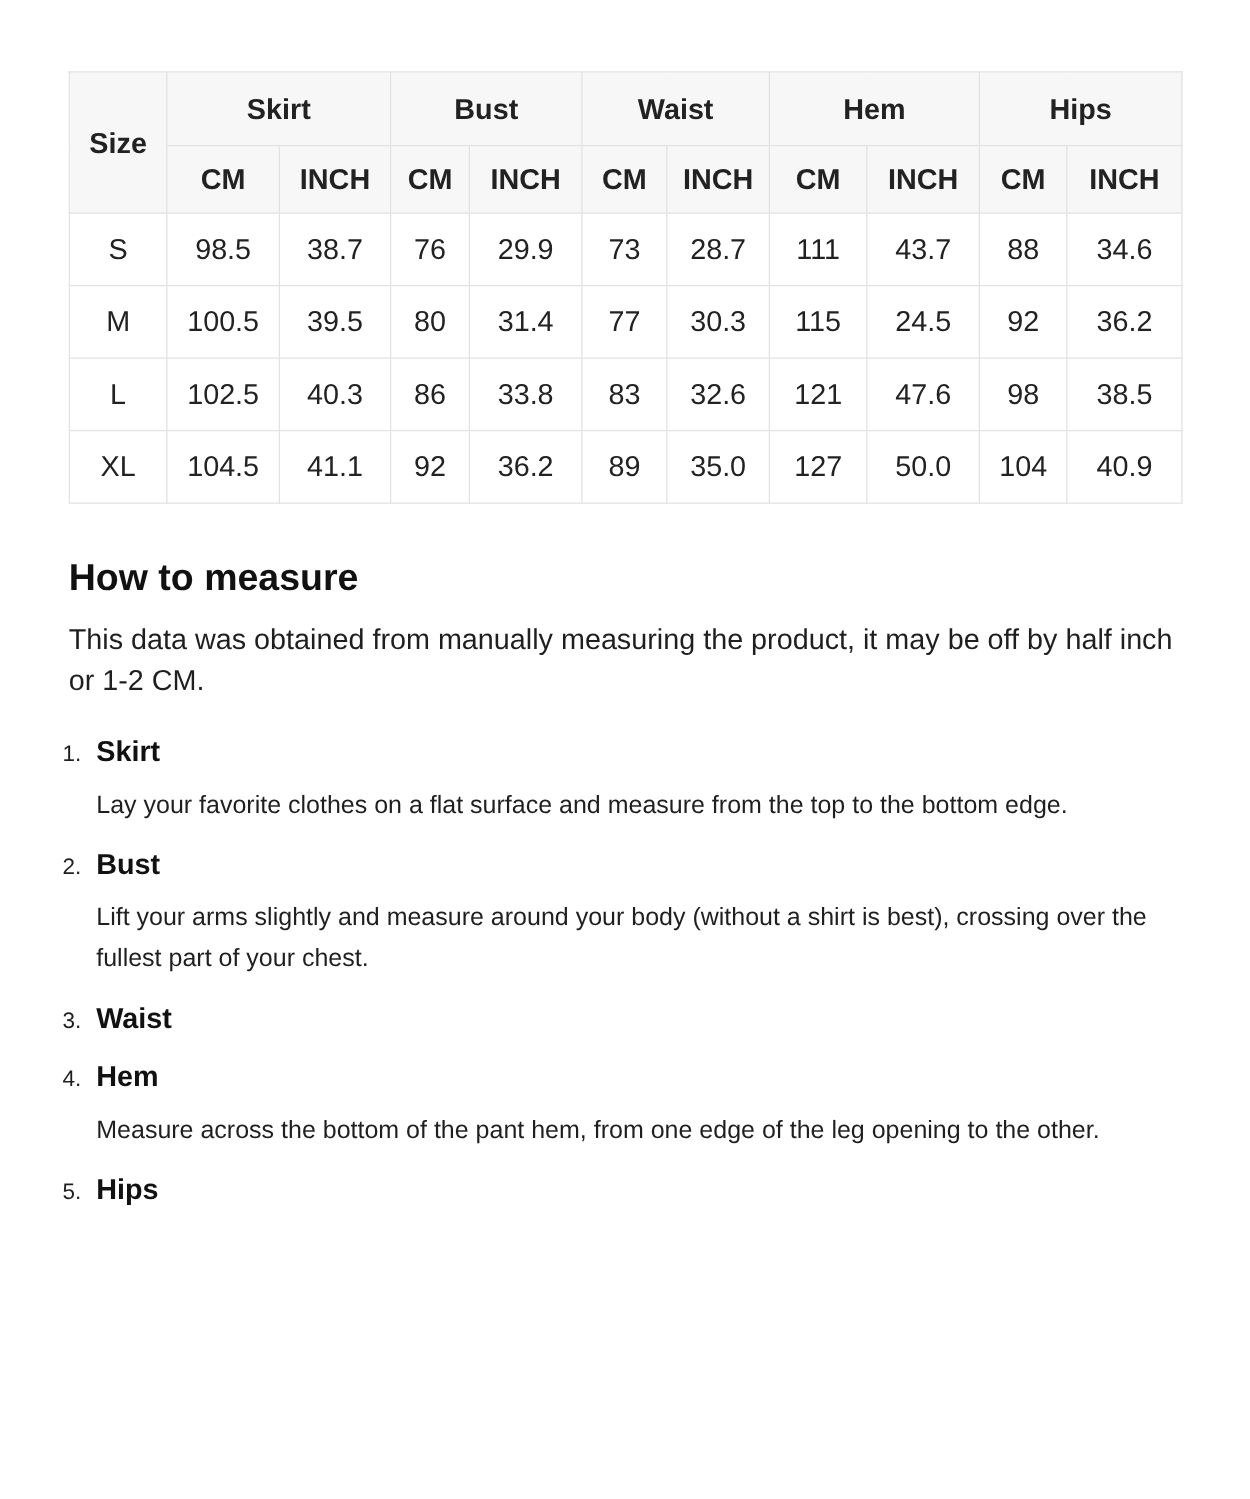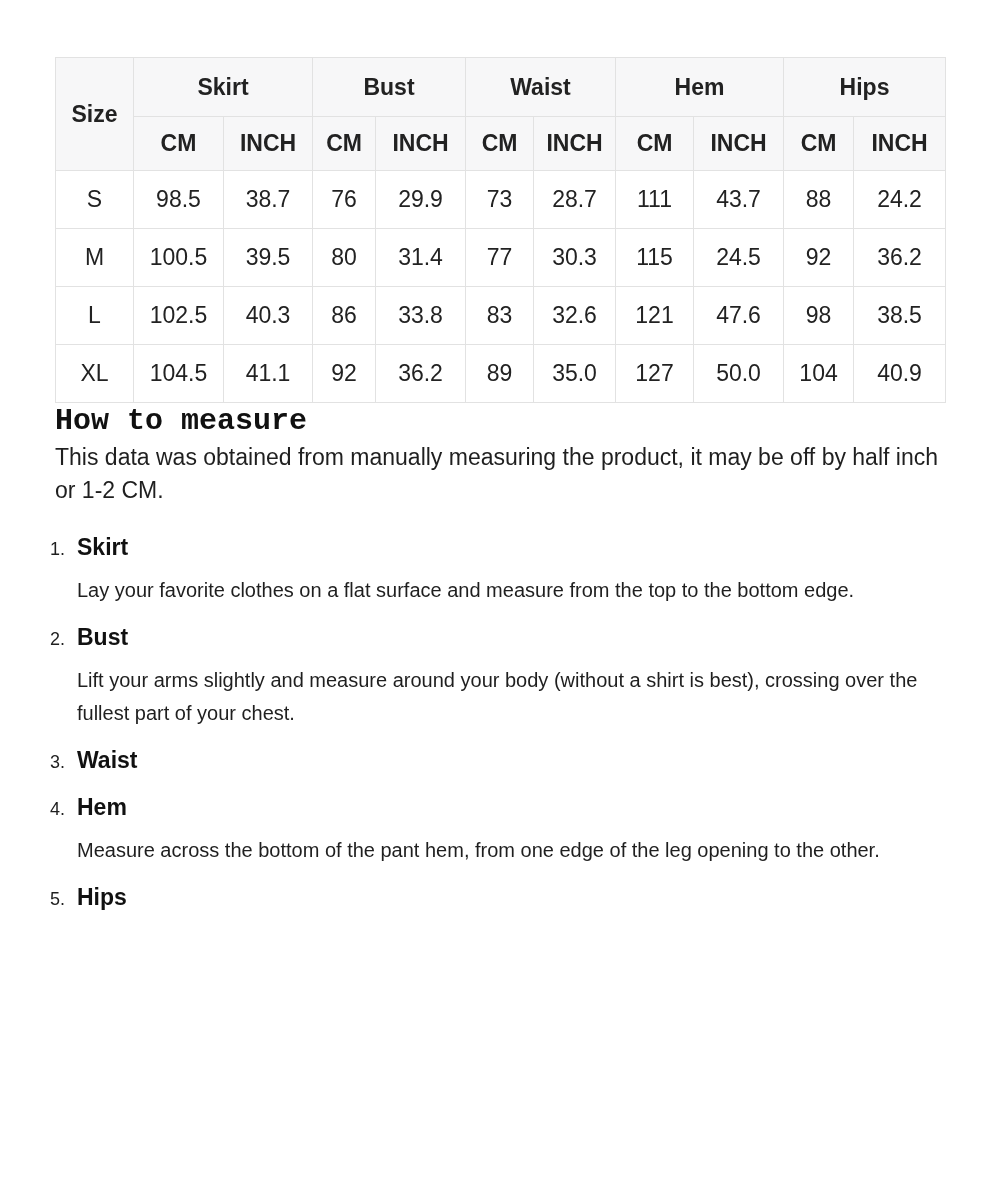--- a/index.html
+++ b/index.html
@@ -39,28 +39,28 @@
   table.size-chart .unit-row th  { height: 54px; }
   table.size-chart tbody td,
   table.size-chart tbody th {
     height: 58px;
     background: #ffffff;
     font-weight: normal;
   }
 
   
   .section-title {
+    margin-top: 42px;
     font-size: 30px;
     font-weight: bold;
     color: #111111;
     line-height: 1.2;
-    font-family: Liberation Mono, monospace;
   }
   .intro {
-    margin-top: 2px;
+    margin-top: 14px;
     width: 890px;
     font-size: 23px;
     line-height: 33px;
     color: #1f1f1f;
   }
   .steps {
     margin-top: 24px;
     margin-left: -5px;
     list-style: none;
     width: 895px;
@@ -132,21 +132,21 @@
         <td>S</td>
         <td>98.5</td>
         <td>38.7</td>
         <td>76</td>
         <td>29.9</td>
         <td>73</td>
         <td>28.7</td>
         <td>111</td>
         <td>43.7</td>
         <td>88</td>
-        <td>24.2</td>
+        <td>34.6</td>
       </tr>
       <tr>
         <td>M</td>
         <td>100.5</td>
         <td>39.5</td>
         <td>80</td>
         <td>31.4</td>
         <td>77</td>
         <td>30.3</td>
         <td>115</td>

